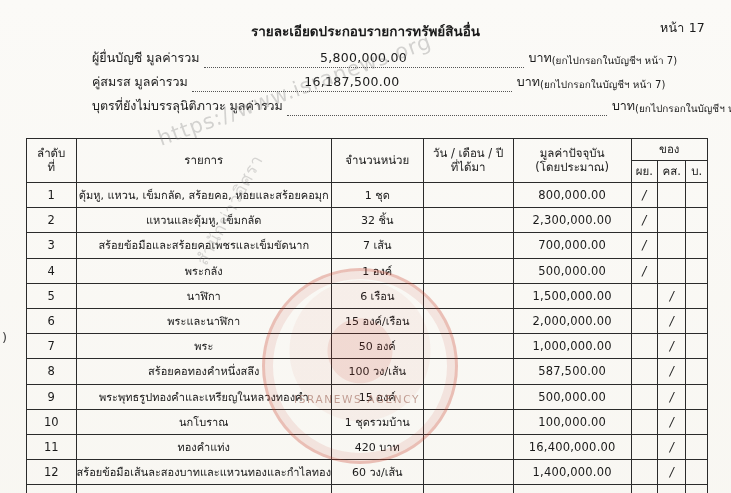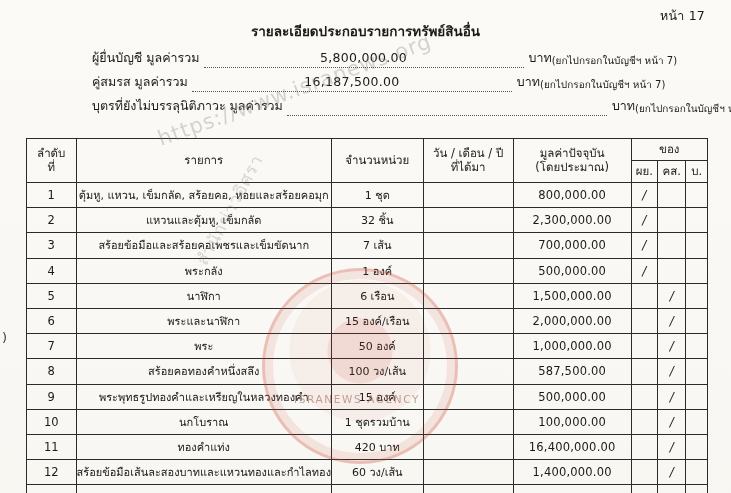--- a/index.html
+++ b/index.html
@@ -26,21 +26,21 @@
   .paper-tint {
     position: absolute;
     inset: 0;
     background:
       linear-gradient(180deg, rgba(255,255,255,0.0) 0%, rgba(246,244,238,0.55) 100%);
     pointer-events: none;
   }
 
   .page-number {
     position: absolute;
-    top: 6px;
+    top: 18px;
     right: 26px;
     font-size: 12.5px;
     letter-spacing: .2px;
   }
 
   .doc-title {
     position: absolute;
     top: 20px;
     left: 0;
     right: 0;

